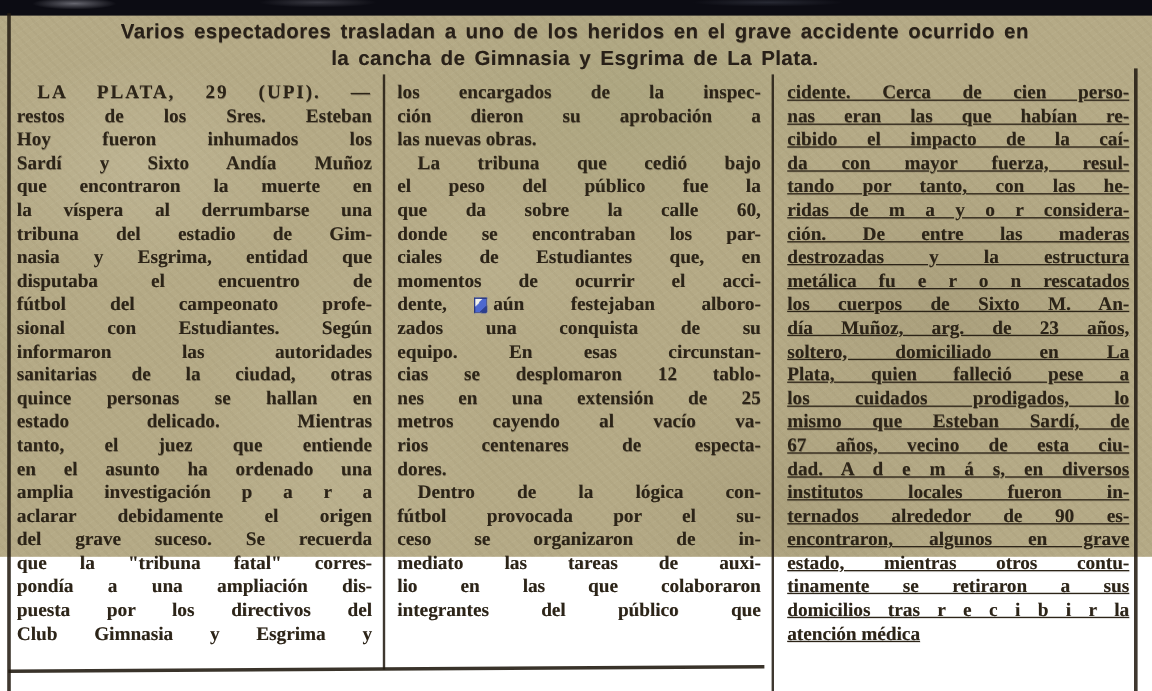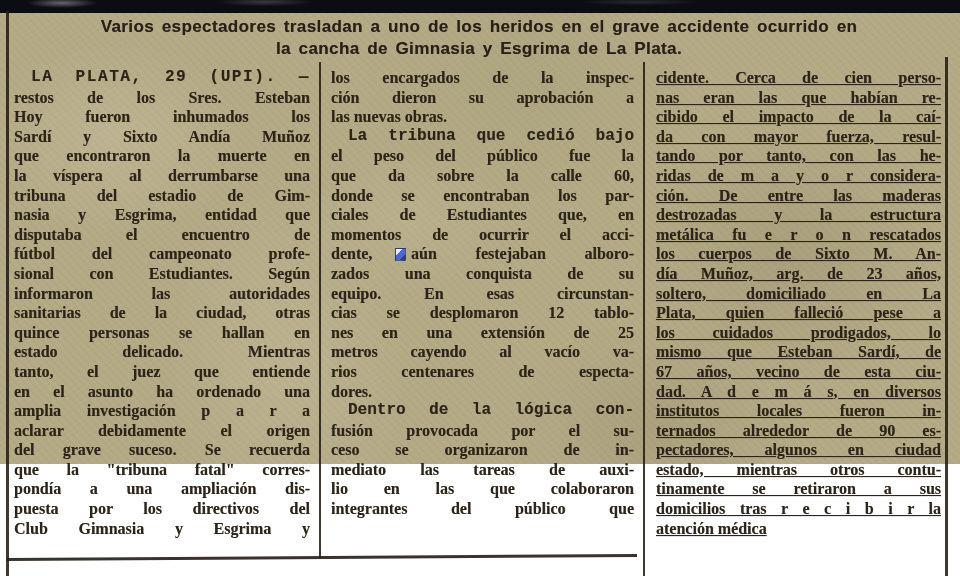--- a/index.html
+++ b/index.html
@@ -43,21 +43,21 @@
     text-shadow:.3px .3px 0 rgba(44,36,24,.4);
   }
   .col1{left:14px;width:296px;}
   .col2{left:331px;width:303px;}
   .col3{left:656px;width:285px;text-decoration:underline;}
   .line{
     font-size:16px;line-height:19.6px;
     text-align:justify;text-align-last:justify;
   }
   .line.end{text-align-last:left;}
-  .line.indent{text-indent:17px;font-family:Liberation Mono, monospace;}
+  .line.indent{text-indent:17px;}
   .line.dateline{letter-spacing:1.6px;}
   .rule-v{position:absolute;background:#241d13;opacity:.88;}
   .rule-left{left:6px;top:11px;width:3px;height:565px;}
   .rule-div1{left:319px;top:62px;width:2px;height:496px;}
   .rule-div2{left:643px;top:62px;width:2px;height:514px;}
   .rule-right{left:945px;top:57px;width:3px;height:519px;}
   .rule-bottom{
     position:absolute;left:7px;top:556px;width:630px;height:3px;
     background:#241d13;opacity:.9;transform:rotate(-0.35deg);
   }
@@ -124,21 +124,21 @@
       <div class="line">momentos de ocurrir el acci-</div>
       <div class="line">dente, aún festejaban alboro-</div>
       <div class="line">zados una conquista de su</div>
       <div class="line">equipo. En esas circunstan-</div>
       <div class="line">cias se desplomaron 12 tablo-</div>
       <div class="line">nes en una extensión de 25</div>
       <div class="line">metros cayendo al vacío va-</div>
       <div class="line">rios centenares de especta-</div>
       <div class="line end">dores.</div>
       <div class="line indent">Dentro de la lógica con-</div>
-      <div class="line">fusión provocada por el su-</div>
+      <div class="line">fútbol provocada por el su-</div>
       <div class="line">ceso se organizaron de in-</div>
       <div class="line">mediato las tareas de auxi-</div>
       <div class="line">lio en las que colaboraron</div>
       <div class="line">integrantes del público que</div>
     </div>
   <div class="col col3">
       <div class="line">cidente. Cerca de cien perso-</div>
       <div class="line">nas eran las que habían re-</div>
       <div class="line">cibido el impacto de la caí-</div>
       <div class="line">da con mayor fuerza, resul-</div>
@@ -150,21 +150,21 @@
       <div class="line">los cuerpos de Sixto M. An-</div>
       <div class="line">día Muñoz, arg. de 23 años,</div>
       <div class="line">soltero, domiciliado en La</div>
       <div class="line">Plata, quien falleció pese a</div>
       <div class="line">los cuidados prodigados, lo</div>
       <div class="line">mismo que Esteban Sardí, de</div>
       <div class="line">67 años, vecino de esta ciu-</div>
       <div class="line">dad. A d e m á s, en diversos</div>
       <div class="line">institutos locales fueron in-</div>
       <div class="line">ternados alrededor de 90 es-</div>
-      <div class="line">pectadores, algunos en ciudad</div>
+      <div class="line">encontraron, algunos en grave</div>
       <div class="line">estado, mientras otros contu-</div>
       <div class="line">tinamente se retiraron a sus</div>
       <div class="line">domicilios tras r e c i b i r la</div>
       <div class="line end">atención médica</div>
     </div>
 
   <div class="glitch"></div>
 
 </div>
 

